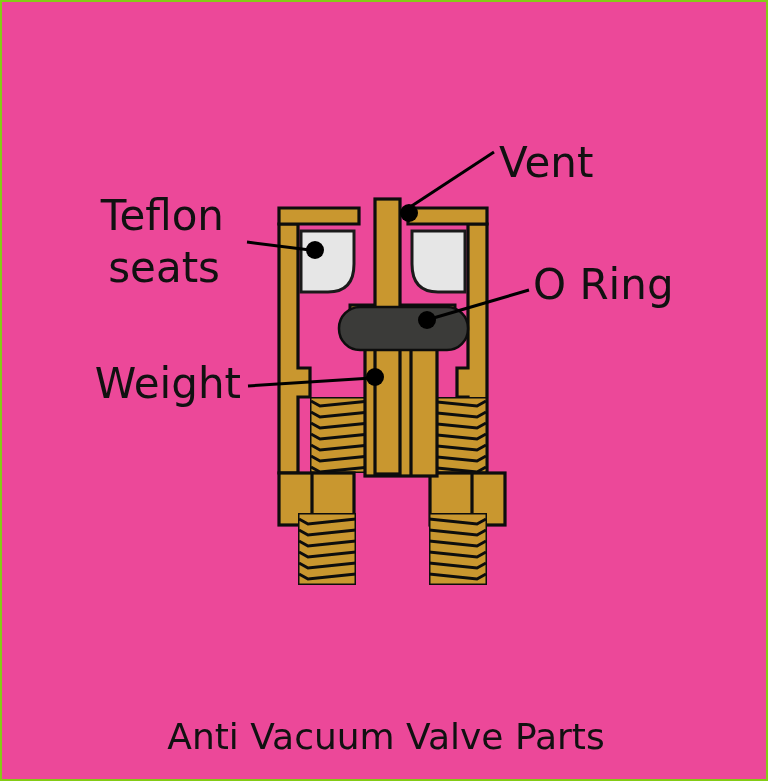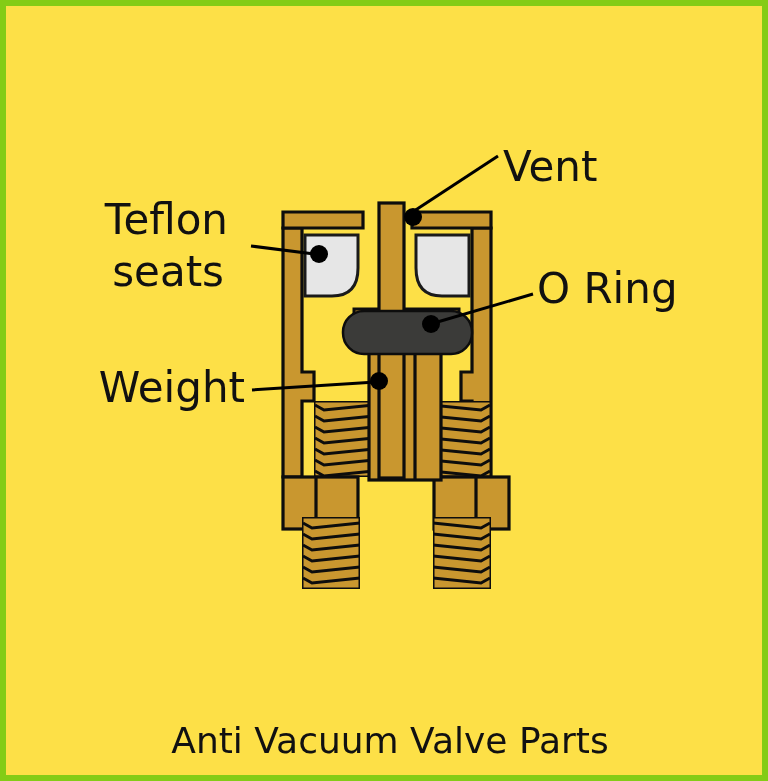--- a/index.html
+++ b/index.html
@@ -7,22 +7,22 @@
     padding: 0;
     background: #ffffff;
   }
   body {
     font-family: "DejaVu Sans", sans-serif;
   }
   #canvas {
     position: relative;
     width: 768px;
     height: 781px;
-    background: #fde047;
-    border: 6px solid #84cc16;
+    background: #ec4899;
+    border: 2px solid #84cc16;
     box-sizing: border-box;
     overflow: hidden;
   }
   #figure {
     position: absolute;
     left: 0;
     top: 0;
     width: 768px;
     height: 781px;
   }

